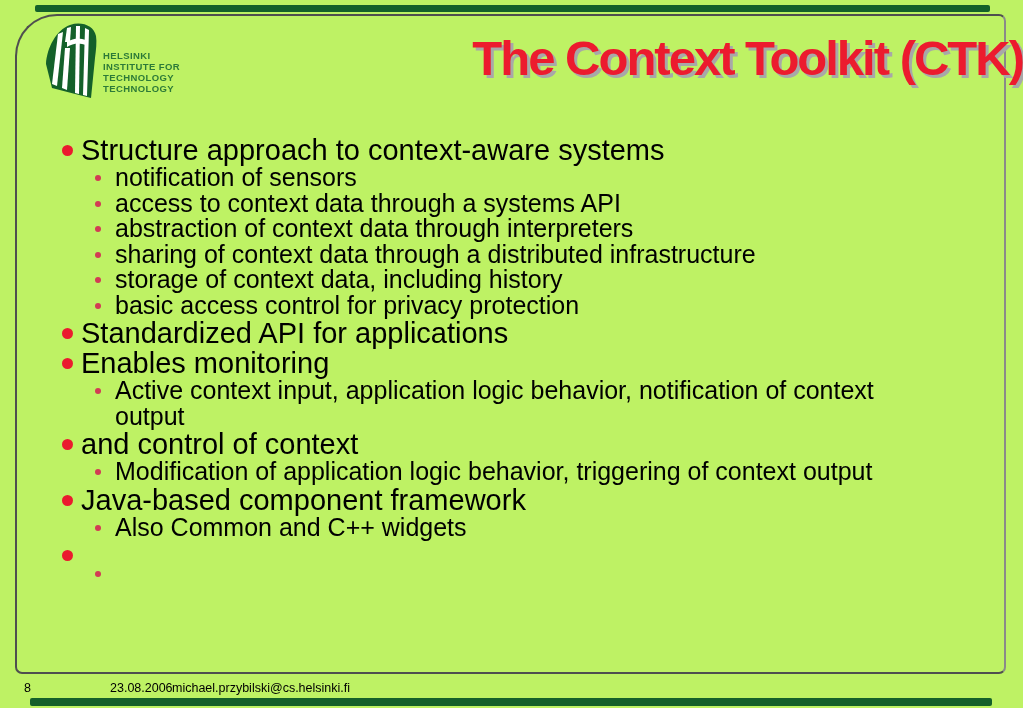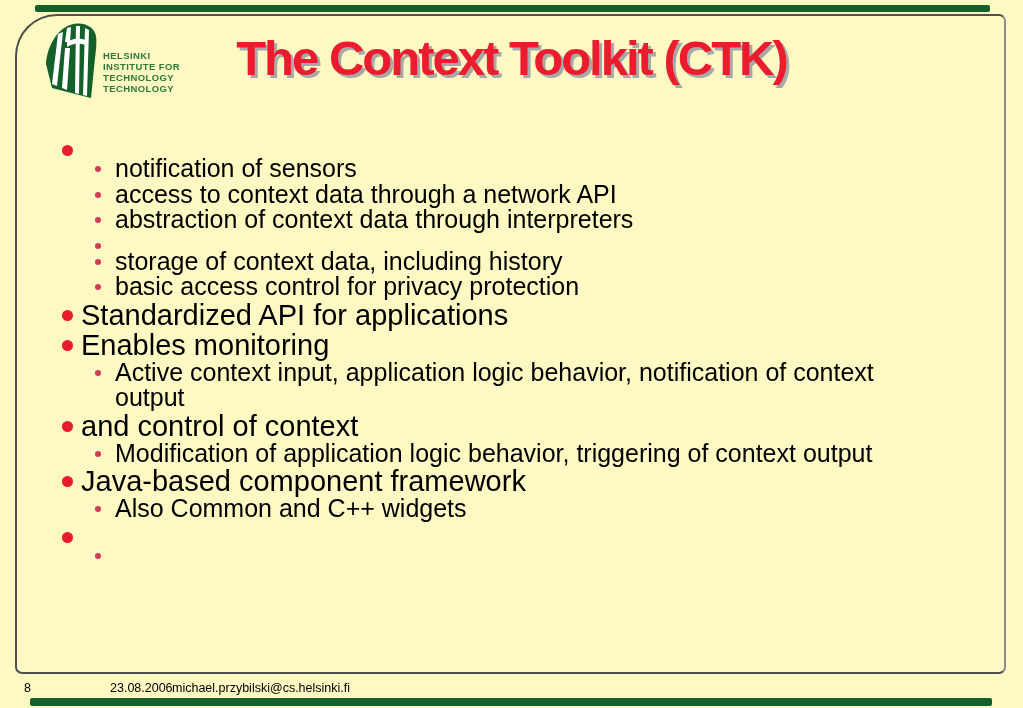--- a/index.html
+++ b/index.html
@@ -1,19 +1,19 @@
 <!DOCTYPE html>
 <html><head>
 <meta charset="utf-8">
 <style>
   html,body{margin:0;padding:0;background:#e9e9e9;}
   .slide{
     position:relative;
     width:1023px;height:708px;
-    background:#fef9c3;
+    background:#bef264;
     overflow:hidden;
     font-family:"Liberation Sans","DejaVu Sans",sans-serif;
     color:#000;
   }
   
   .bar-top{position:absolute;left:35px;top:5px;width:955px;height:7px;background:#14602a;border-radius:2px;}
   .bar-bottom{position:absolute;left:30px;top:698px;width:962px;height:8px;background:#14602a;border-radius:2px;}
   
   .frame{
     position:absolute;left:15px;top:14px;width:991px;height:660px;
@@ -26,21 +26,21 @@
   
   .logo{position:absolute;left:30px;top:20px;}
   .logo-text{
     position:absolute;left:103px;top:50px;
     color:#2c7a38;font-size:9.5px;font-weight:bold;
     line-height:11px;letter-spacing:0.4px;
   }
   
   .title{
     position:absolute;left:0;right:0;top:30px;
-    text-align:center;
+    text-align:right;
     font-size:49px;font-weight:bold;letter-spacing:-2px;
     color:#ec1b2e;
     text-shadow:3px 3px 0 #a8a8a8;
     white-space:nowrap;
   }
   
   .body{position:absolute;left:62px;top:135px;right:40px;}
   .group{}
   .group:first-child{margin-top:0;}
   .l1{display:flex;align-items:flex-start;}
@@ -83,35 +83,37 @@
     <div>TECHNOLOGY</div>
   </div>
 
   <div class="title">The Context Toolkit (CTK)</div>
 
   <div class="body">
 
     <div class="group">
       <div class="l1">
         <span class="dot1"></span>
+        <span class="txt">Structure approach to context-aware systems</span>
       </div>
       <div class="l2">
         <span class="dot2"></span>
         <span class="txt">notification of sensors</span>
       </div>
       <div class="l2">
         <span class="dot2"></span>
-        <span class="txt">access to context data through a network API</span>
+        <span class="txt">access to context data through a systems API</span>
       </div>
       <div class="l2">
         <span class="dot2"></span>
         <span class="txt">abstraction of context data through interpreters</span>
       </div>
       <div class="l2">
         <span class="dot2"></span>
+        <span class="txt">sharing of context data through a distributed infrastructure</span>
       </div>
       <div class="l2">
         <span class="dot2"></span>
         <span class="txt">storage of context data, including history</span>
       </div>
       <div class="l2">
         <span class="dot2"></span>
         <span class="txt">basic access control for privacy protection</span>
       </div>
     </div>

